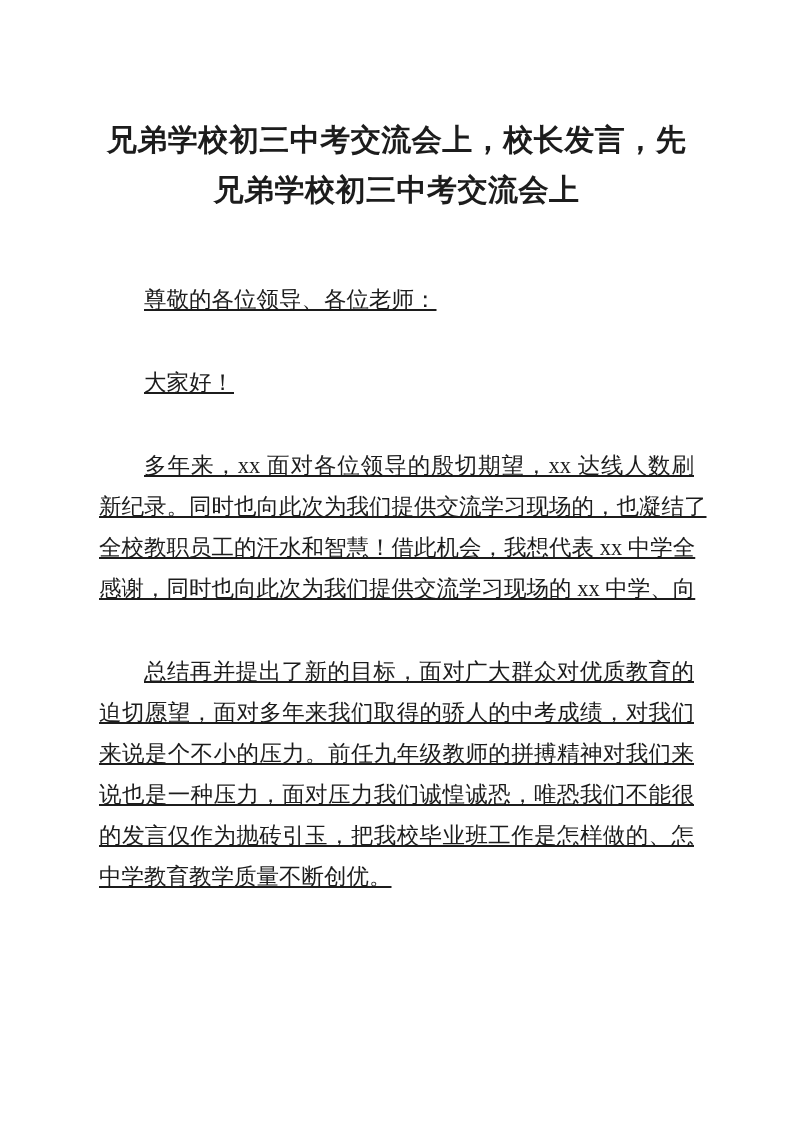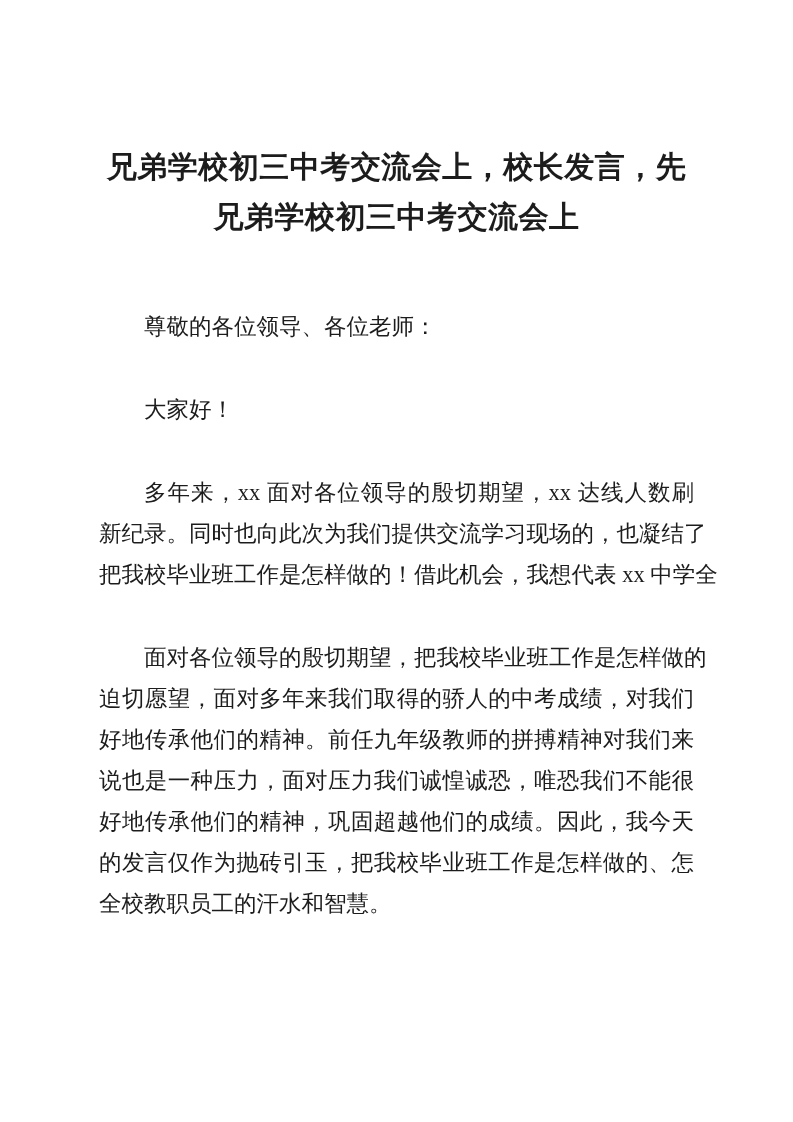--- a/index.html
+++ b/index.html
@@ -13,21 +13,20 @@
     height: 1122px;
     margin: 0 auto;
     background: #ffffff;
     overflow: hidden;
     font-family: "Liberation Serif", "DejaVu Serif", serif;
     color: #1c1c1c;
   }
   .content {
     padding: 115px 99px 0 99px; 
     width: 595px;
-    margin-top: 27px;
   }
   .doc-title {
     width: 595px;
     font-size: 30px;
     font-weight: bold;
     line-height: 50px;
     text-align: center;
     letter-spacing: 0.5px;
   }
   .doc-title .title-line {
@@ -42,20 +41,21 @@
     margin: 0;
   }
   .para + .para {
     margin-top: 42px; 
   }
   .line {
     line-height: 41px;
     white-space: nowrap;
     text-align: justify;
     text-align-last: justify;
+    text-decoration: underline;
   }
   .line.last {
     text-align-last: left;
   }
   .line.first {
     text-indent: 45px; 
   }
 </style>
 </head>
 <body>
@@ -69,26 +69,26 @@
     <div class="doc-body">
         <div class="para">
           <div class="line first last">尊敬的各位领导、各位老师：</div>
         </div>
         <div class="para">
           <div class="line first last">大家好！</div>
         </div>
         <div class="para">
           <div class="line first">多年来，xx 面对各位领导的殷切期望，xx 达线人数刷</div>
           <div class="line">新纪录。同时也向此次为我们提供交流学习现场的，也凝结了</div>
-          <div class="line">把我校毕业班工作是怎样做的！借此机会，我想代表 xx 中学全</div>
+          <div class="line">全校教职员工的汗水和智慧！借此机会，我想代表 xx 中学全</div>
+          <div class="line">感谢，同时也向此次为我们提供交流学习现场的 xx 中学、向</div>
         </div>
         <div class="para">
-          <div class="line first">面对各位领导的殷切期望，把我校毕业班工作是怎样做的</div>
+          <div class="line first">总结再并提出了新的目标，面对广大群众对优质教育的</div>
           <div class="line">迫切愿望，面对多年来我们取得的骄人的中考成绩，对我们</div>
-          <div class="line">好地传承他们的精神。前任九年级教师的拼搏精神对我们来</div>
+          <div class="line">来说是个不小的压力。前任九年级教师的拼搏精神对我们来</div>
           <div class="line">说也是一种压力，面对压力我们诚惶诚恐，唯恐我们不能很</div>
-          <div class="line">好地传承他们的精神，巩固超越他们的成绩。因此，我今天</div>
           <div class="line">的发言仅作为抛砖引玉，把我校毕业班工作是怎样做的、怎</div>
-          <div class="line last">全校教职员工的汗水和智慧。</div>
+          <div class="line last">中学教育教学质量不断创优。</div>
         </div>
       </div>
   </div>
 </div>
 
 </body></html>

